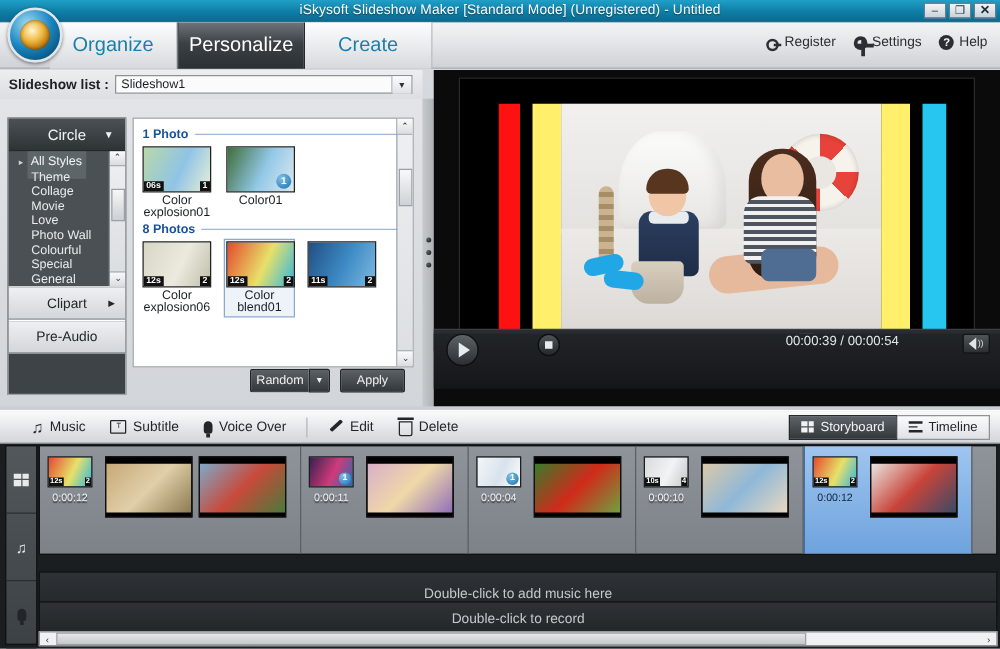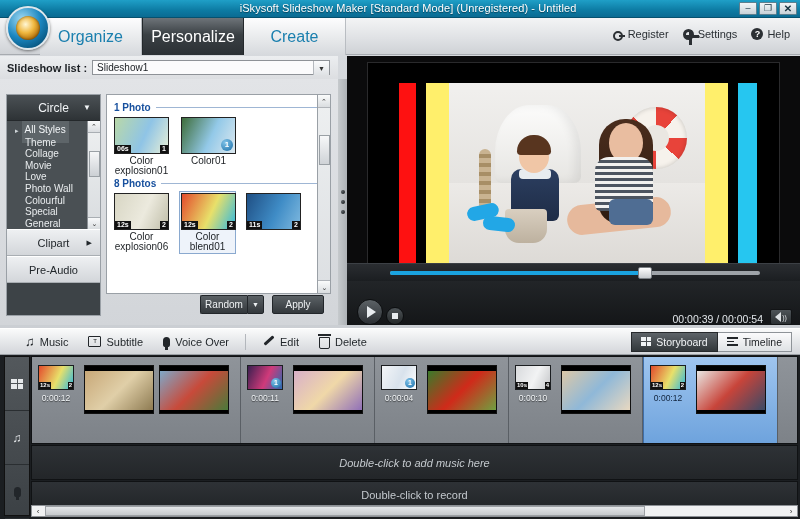--- a/index.html
+++ b/index.html
@@ -199,22 +199,22 @@
 
   .seekrow { position:absolute; left:0; bottom:44px; width:453px; height:18px;
     background:linear-gradient(#2a2d31,#1b1e21); border-top:1px solid #3c4045;
     display:flex; align-items:center; }
   .seektrack { position:relative; margin-left:43px; width:370px; height:4px;
     background:#9ea3a8; border-radius:2px; }
   .seekfill { position:absolute; left:0; top:0; height:4px; width:255px;
     background:#1aa3e0; border-radius:2px; }
   .seekknob { position:absolute; left:248px; top:-4px; width:14px; height:12px;
     background:linear-gradient(#fdfdfd,#c6cace); border:1px solid #7a7f84; border-radius:2px; }
-  .ctrlrow { position:absolute; left:0; bottom:0; width:453px; height:44px;
-    background:linear-gradient(#222528,#141618); display:flex; align-items:flex-end; }
+  .ctrlrow { position:absolute; left:0; bottom:14px; width:453px; height:44px;
+    background:linear-gradient(#222528,#141618); display:flex; align-items:flex-start;gap:44px; }
   .playbtn { margin-left:10px; width:26px; height:26px; border-radius:50%;
     background:linear-gradient(#5c6266,#2b2f33); border:1px solid #0c0e10;
     display:flex; align-items:center; justify-content:center; cursor:pointer; }
   .playbtn .tri { width:0;height:0;border-left:9px solid #e8ecef;
     border-top:6px solid transparent;border-bottom:6px solid transparent; margin-left:3px; }
   .stopbtn { margin-left:3px; width:18px; height:18px; border-radius:50%;
     background:linear-gradient(#4d5357,#242829); border:1px solid #0c0e10;
     display:flex; align-items:center; justify-content:center; cursor:pointer; }
   .stopbtn .sq { width:6px; height:6px; background:#e8ecef; }
   .timetxt { margin-left:auto; font-size:10.5px; color:#e2e6ea; }
@@ -285,21 +285,21 @@
   .stylecard .st { font-size:8.5px; color:#f2f5f7; text-align:center; margin-top:3px;
     text-shadow:0 1px 1px rgba(0,0,0,.6); }
   .clipgrp.sel .stylecard .st { color:#10233c; text-shadow:none; }
   .photocard { width:70px; height:49px; border:1px solid #111; overflow:hidden;
     margin-right:5px; position:relative; background:#000; }
   .photocard .inner { position:absolute; left:0; top:5px; width:100%; height:39px; }
   .musictrack, .rectrack { position:absolute; left:31px; right:2px; height:35px;
     background:linear-gradient(#2e3236,#232629); border:1px solid #101214;
     display:flex; align-items:center; justify-content:center;
     font-size:11px; color:#c4c9ce; }
-  .musictrack { top:90px;font-style:italic; }
+  .musictrack { top:102px; }
   .rectrack { top:126px; height:27px; }
   .hscroll { position:absolute; left:31px; right:2px; bottom:2px; height:12px;
     background:#f0f1f2; border:1px solid #8c9095; display:flex; align-items:center; }
   .hscroll .ar { width:12px; text-align:center; font-size:8px; color:#333; }
   .hscroll .bar { position:absolute; left:13px; width:600px; height:10px;
     background:linear-gradient(#e4e6e8,#c6cacd); border:1px solid #9ca0a4; }
   .hscroll .ar.right { position:absolute; right:0; }
 </style>
 </head>
 <body>

